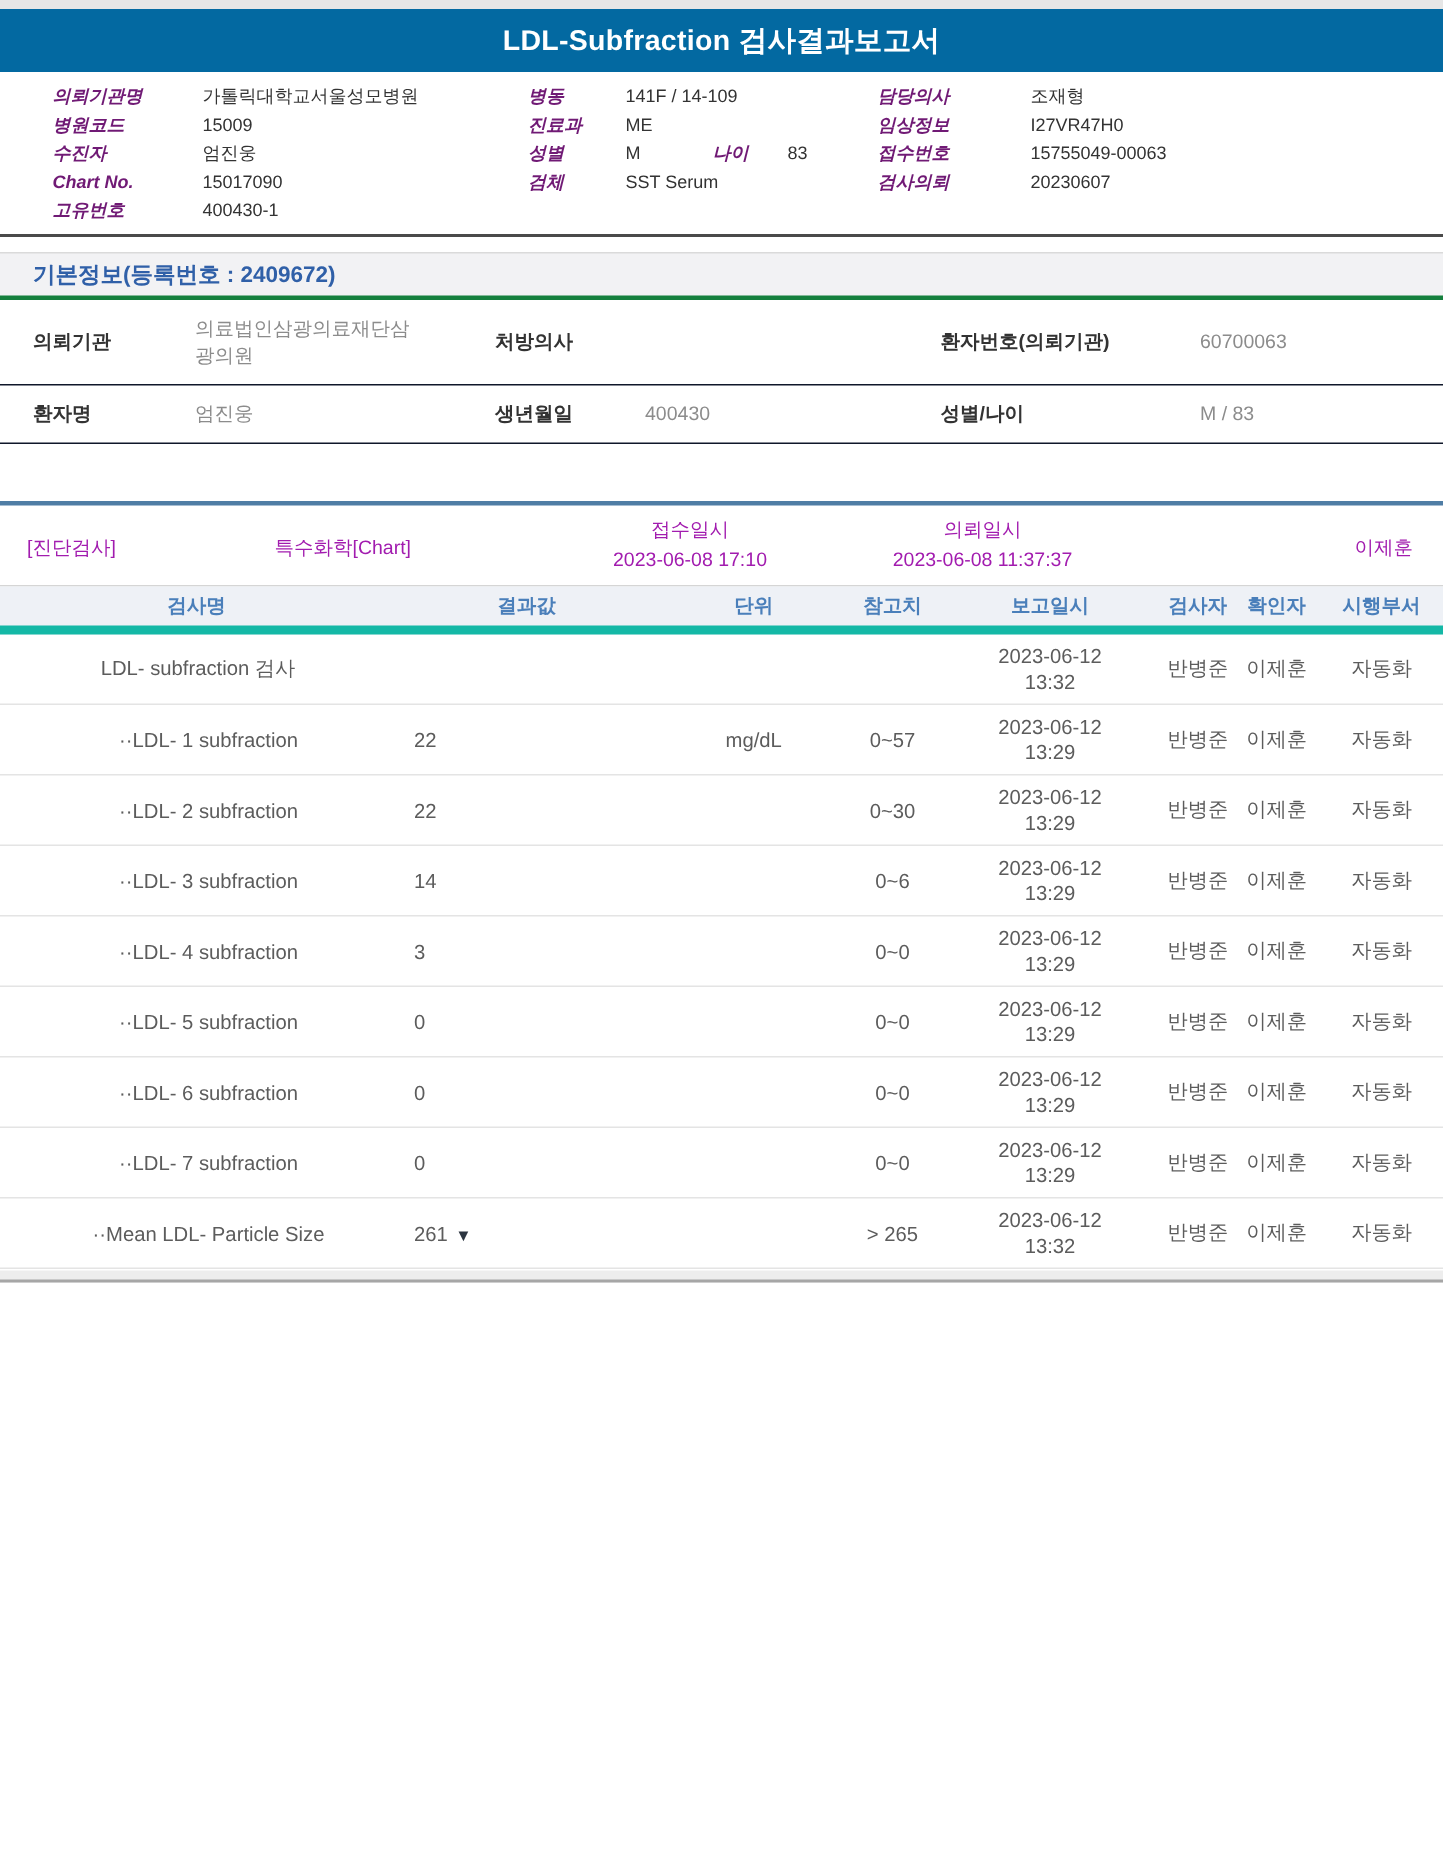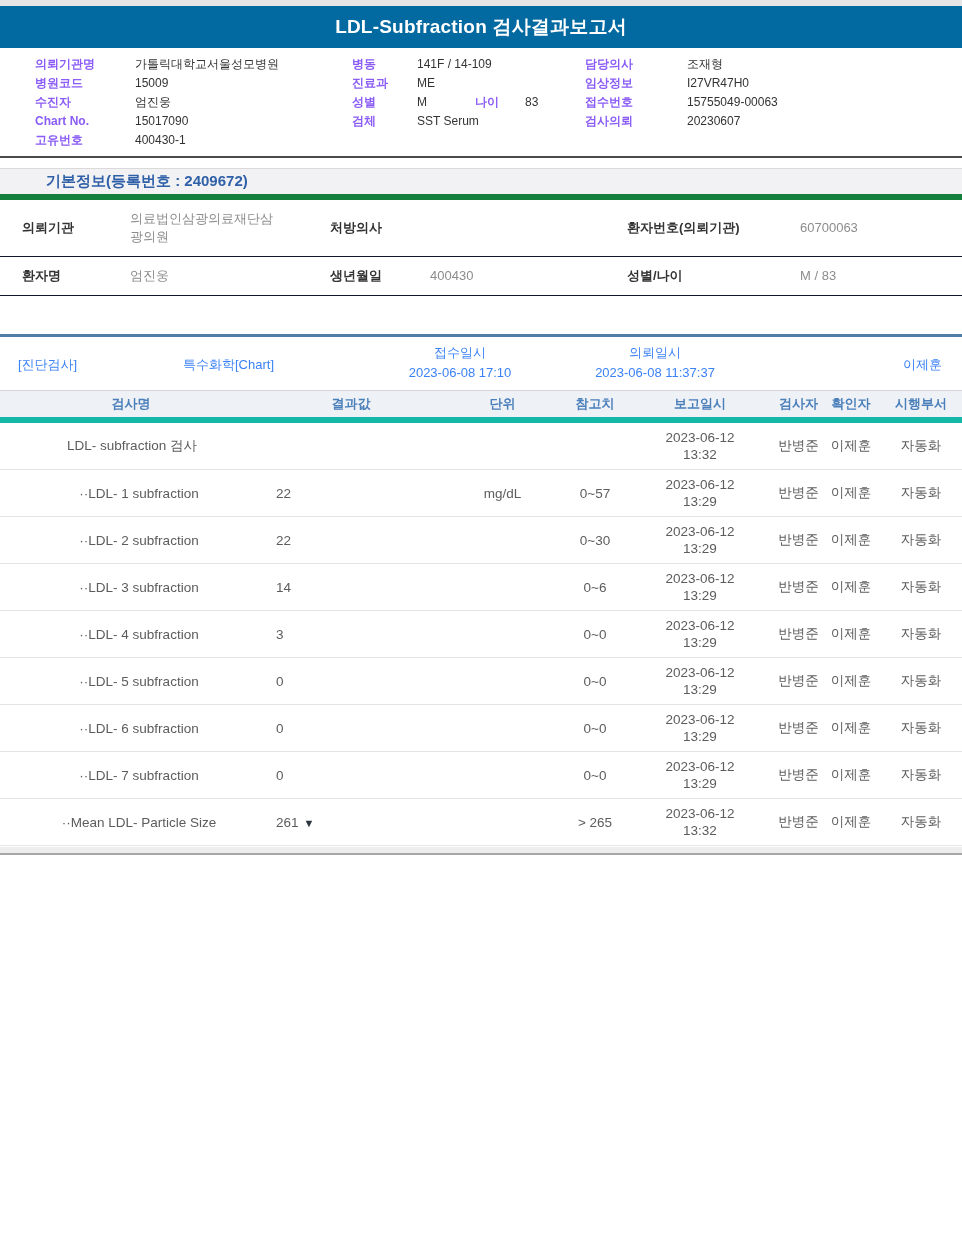--- a/index.html
+++ b/index.html
@@ -12,33 +12,33 @@
                display:flex; align-items:center; justify-content:center; }
   .title-bar h1 { color:#ffffff; font-size:19px; font-weight:bold; letter-spacing:0.2px; }
 
   
   .header-info { position:absolute; left:0; top:55px; width:962px; height:100px; font-size:12px; }
   .hi-col { position:absolute; top:0; }
   .hi-left  { left:35px;  width:300px; }
   .hi-mid   { left:352px; width:230px; }
   .hi-right { left:585px; width:360px; }
   .hi-row { height:19px; line-height:19px; white-space:nowrap; }
-  .hi-label { display:inline-block; font-weight:bold; color:#8b5cf6; }
+  .hi-label { display:inline-block; font-weight:bold; color:#701a75;font-style:italic; }
   .hi-left  .hi-label { width:100px; }
   .hi-mid   .hi-label { width:65px; }
   .hi-right .hi-label { width:102px; }
   .hi-value { color:#333333; }
   .hi-mid .hi-value.first { display:inline-block; width:58px; }
   .hi-mid .hi-label.second { width:50px; }
 
   .dark-divider { position:absolute; left:0; top:156px; width:962px; height:2px; background:#4a4a4a; }
 
   .section-bar { position:absolute; left:0; top:168px; width:962px; height:32px; background:#f2f2f4;
-                 border-top:1px solid #dadada; border-bottom:6px solid #15803d;
-                 display:flex; align-items:center;padding-left:24px; }
+                 border-top:1px solid #dadada; border-bottom:3px solid #15803d;
+                 display:flex; align-items:center; }
   .section-bar span { margin-left:22px; color:#3060a8; font-size:15px; font-weight:bold; }
 
   
   .patient-table { position:absolute; left:0; top:200px; width:962px; }
   .pt-row { display:grid; grid-template-columns:110px 200px 95px 195px 170px 192px;
             border-bottom:1px solid #0f172a; align-items:center; }
   .pt-row.r1 { height:57px; }
   .pt-row.r2 { height:39px; }
   .pt-cell { font-size:13px; line-height:18px; }
   .pt-label { font-weight:bold; color:#333333; }
@@ -46,21 +46,21 @@
   .pt-c1 { padding-left:22px; }
   .pt-c2 { padding-left:20px; padding-right:26px; }
   .pt-c3 { padding-left:20px; }
   .pt-c4 { padding-left:25px; }
   .pt-c5 { padding-left:27px; }
   .pt-c6 { padding-left:30px; }
 
   
   .specimen { position:absolute; left:0; top:334px; width:962px; height:57px;
               border-top:3px solid #4f7da5; border-bottom:1px solid #d5d5d5;
-              color:#3b82f6; font-size:13px; }
+              color:#a21caf; font-size:13px; }
   .specimen .sp-cat   { position:absolute; left:18px;  top:19px; }
   .specimen .sp-group { position:absolute; left:183px; top:19px; }
   .specimen .sp-receipt { position:absolute; left:380px; top:6px; width:160px; text-align:center; line-height:20px; }
   .specimen .sp-request { position:absolute; left:565px; top:6px; width:180px; text-align:center; line-height:20px; }
   .specimen .sp-lab   { position:absolute; left:808px; top:19px;margin-top:32px; }
   .specimen .sp-conf  { position:absolute; left:903px; top:19px; }
 
   
   .results { position:absolute; left:0; top:391px; width:962px; }
   .r-row { display:grid; grid-template-columns:262px 178px 125px 60px 150px 47px 58px 82px; align-items:center; }

